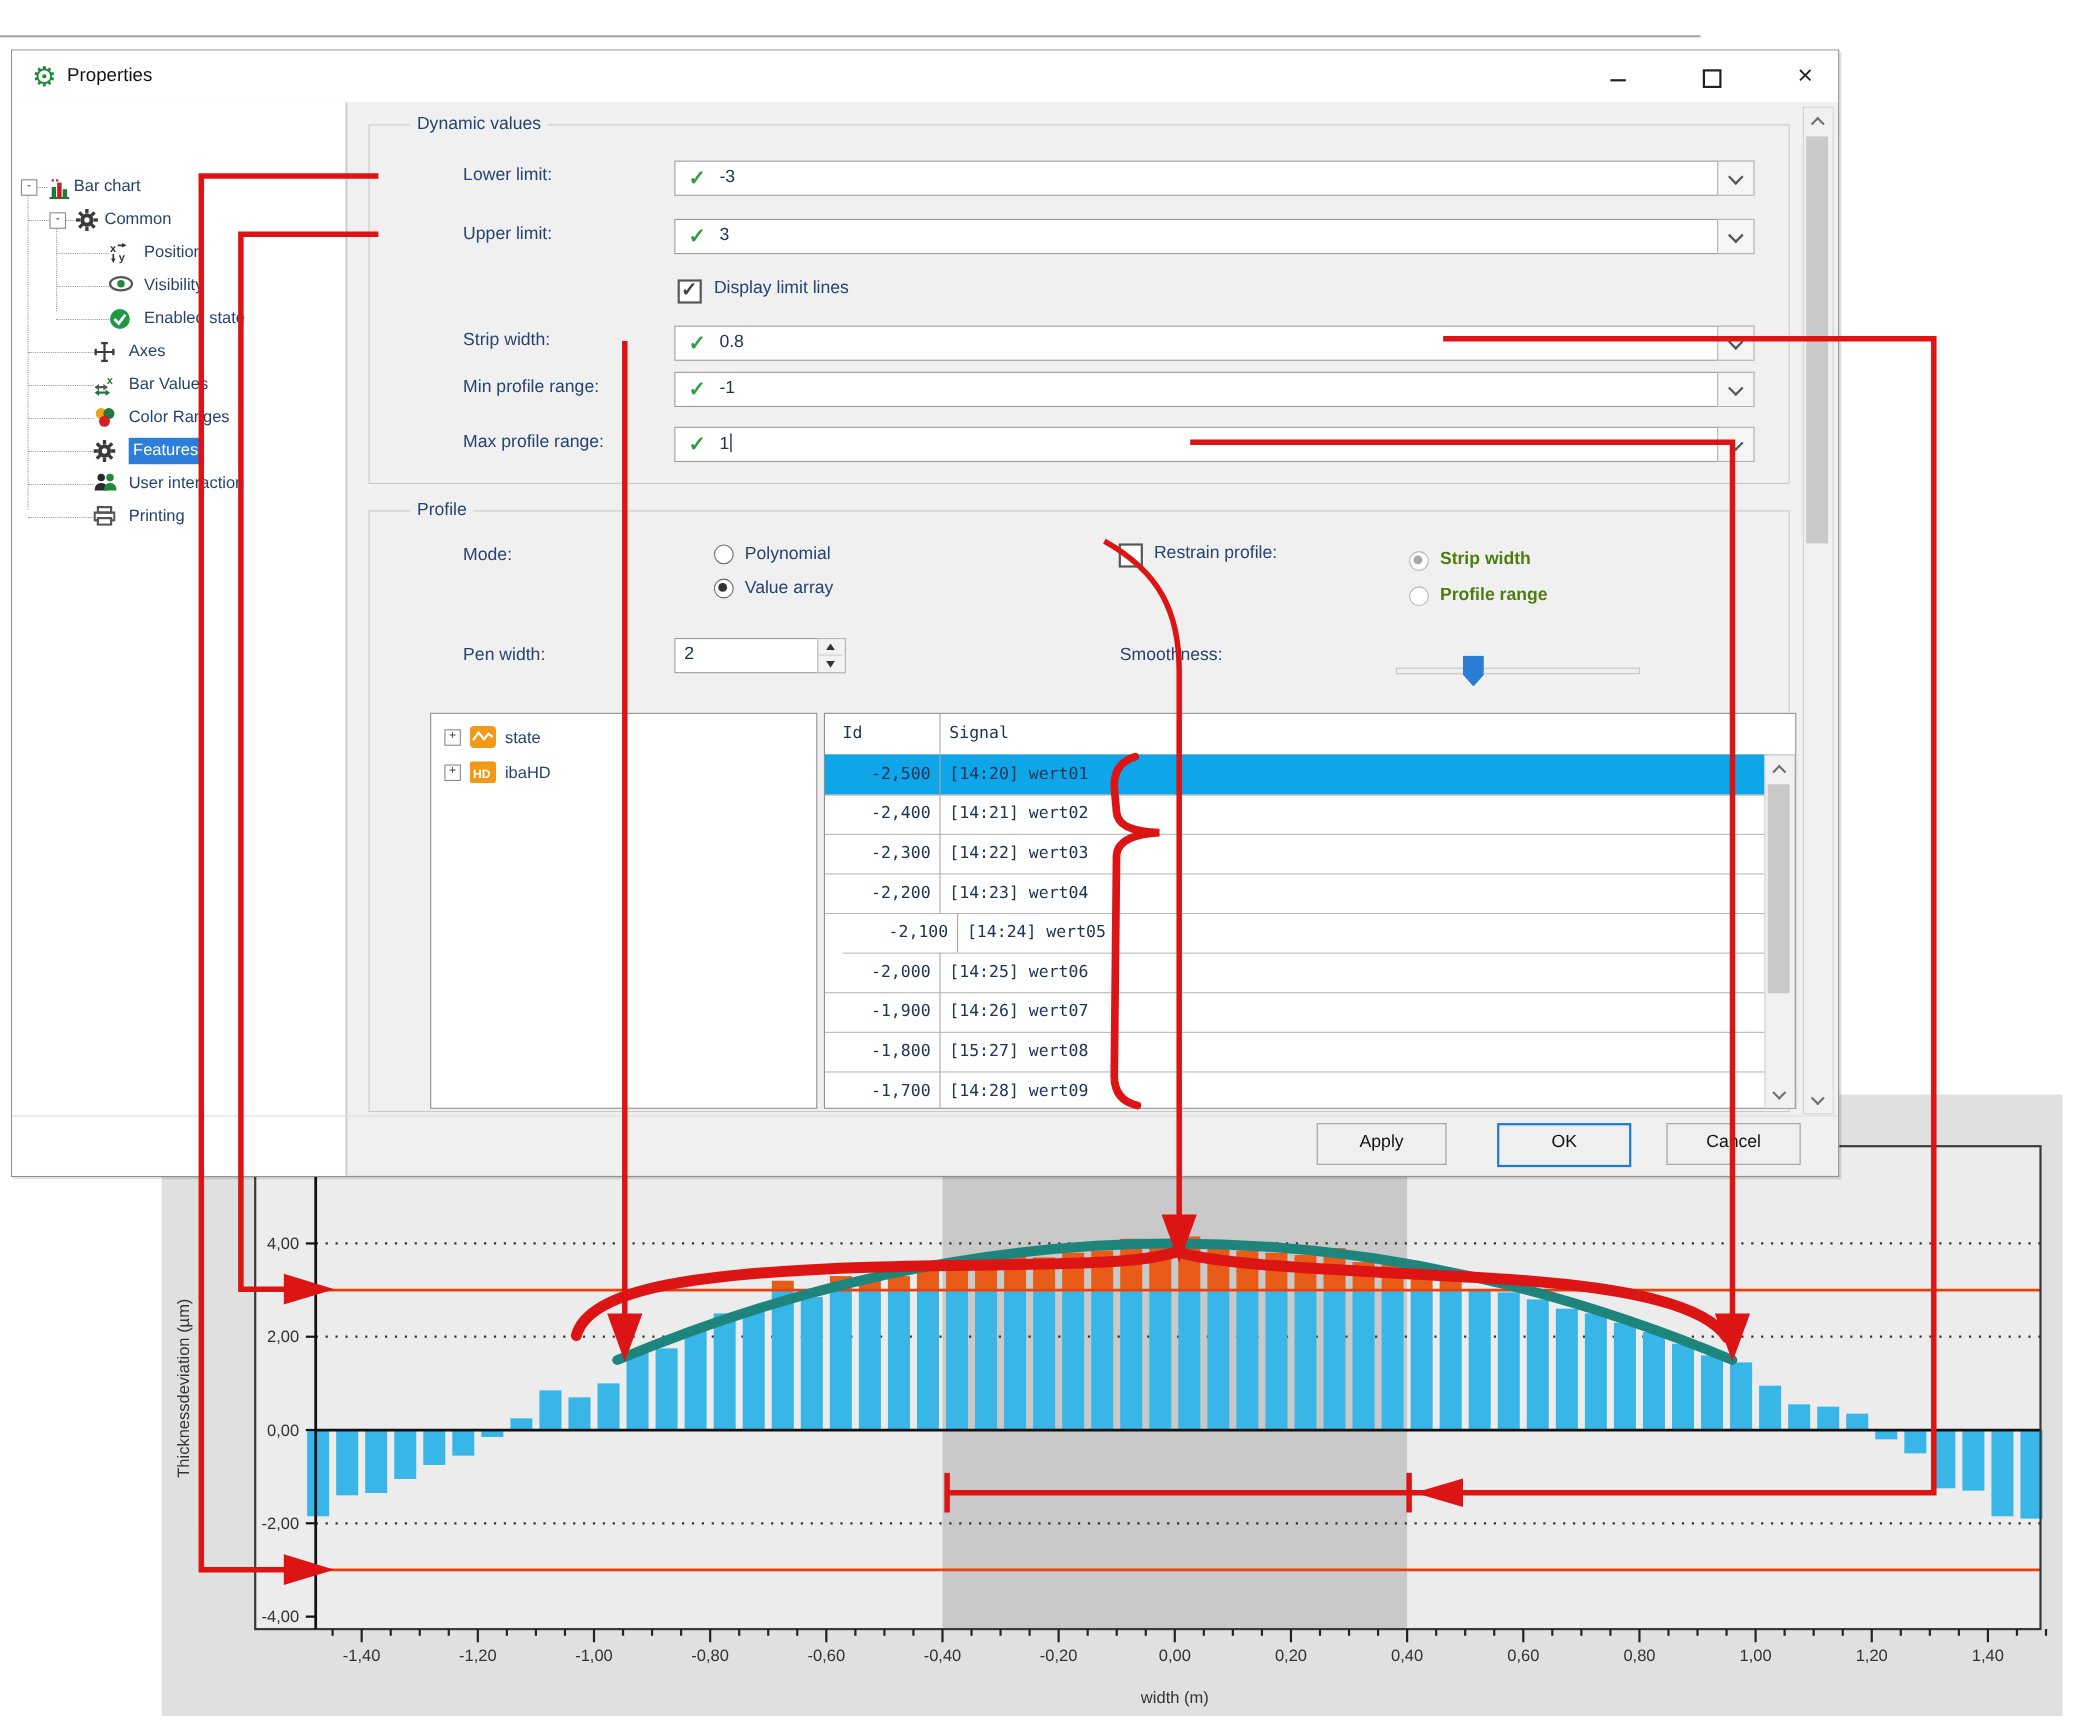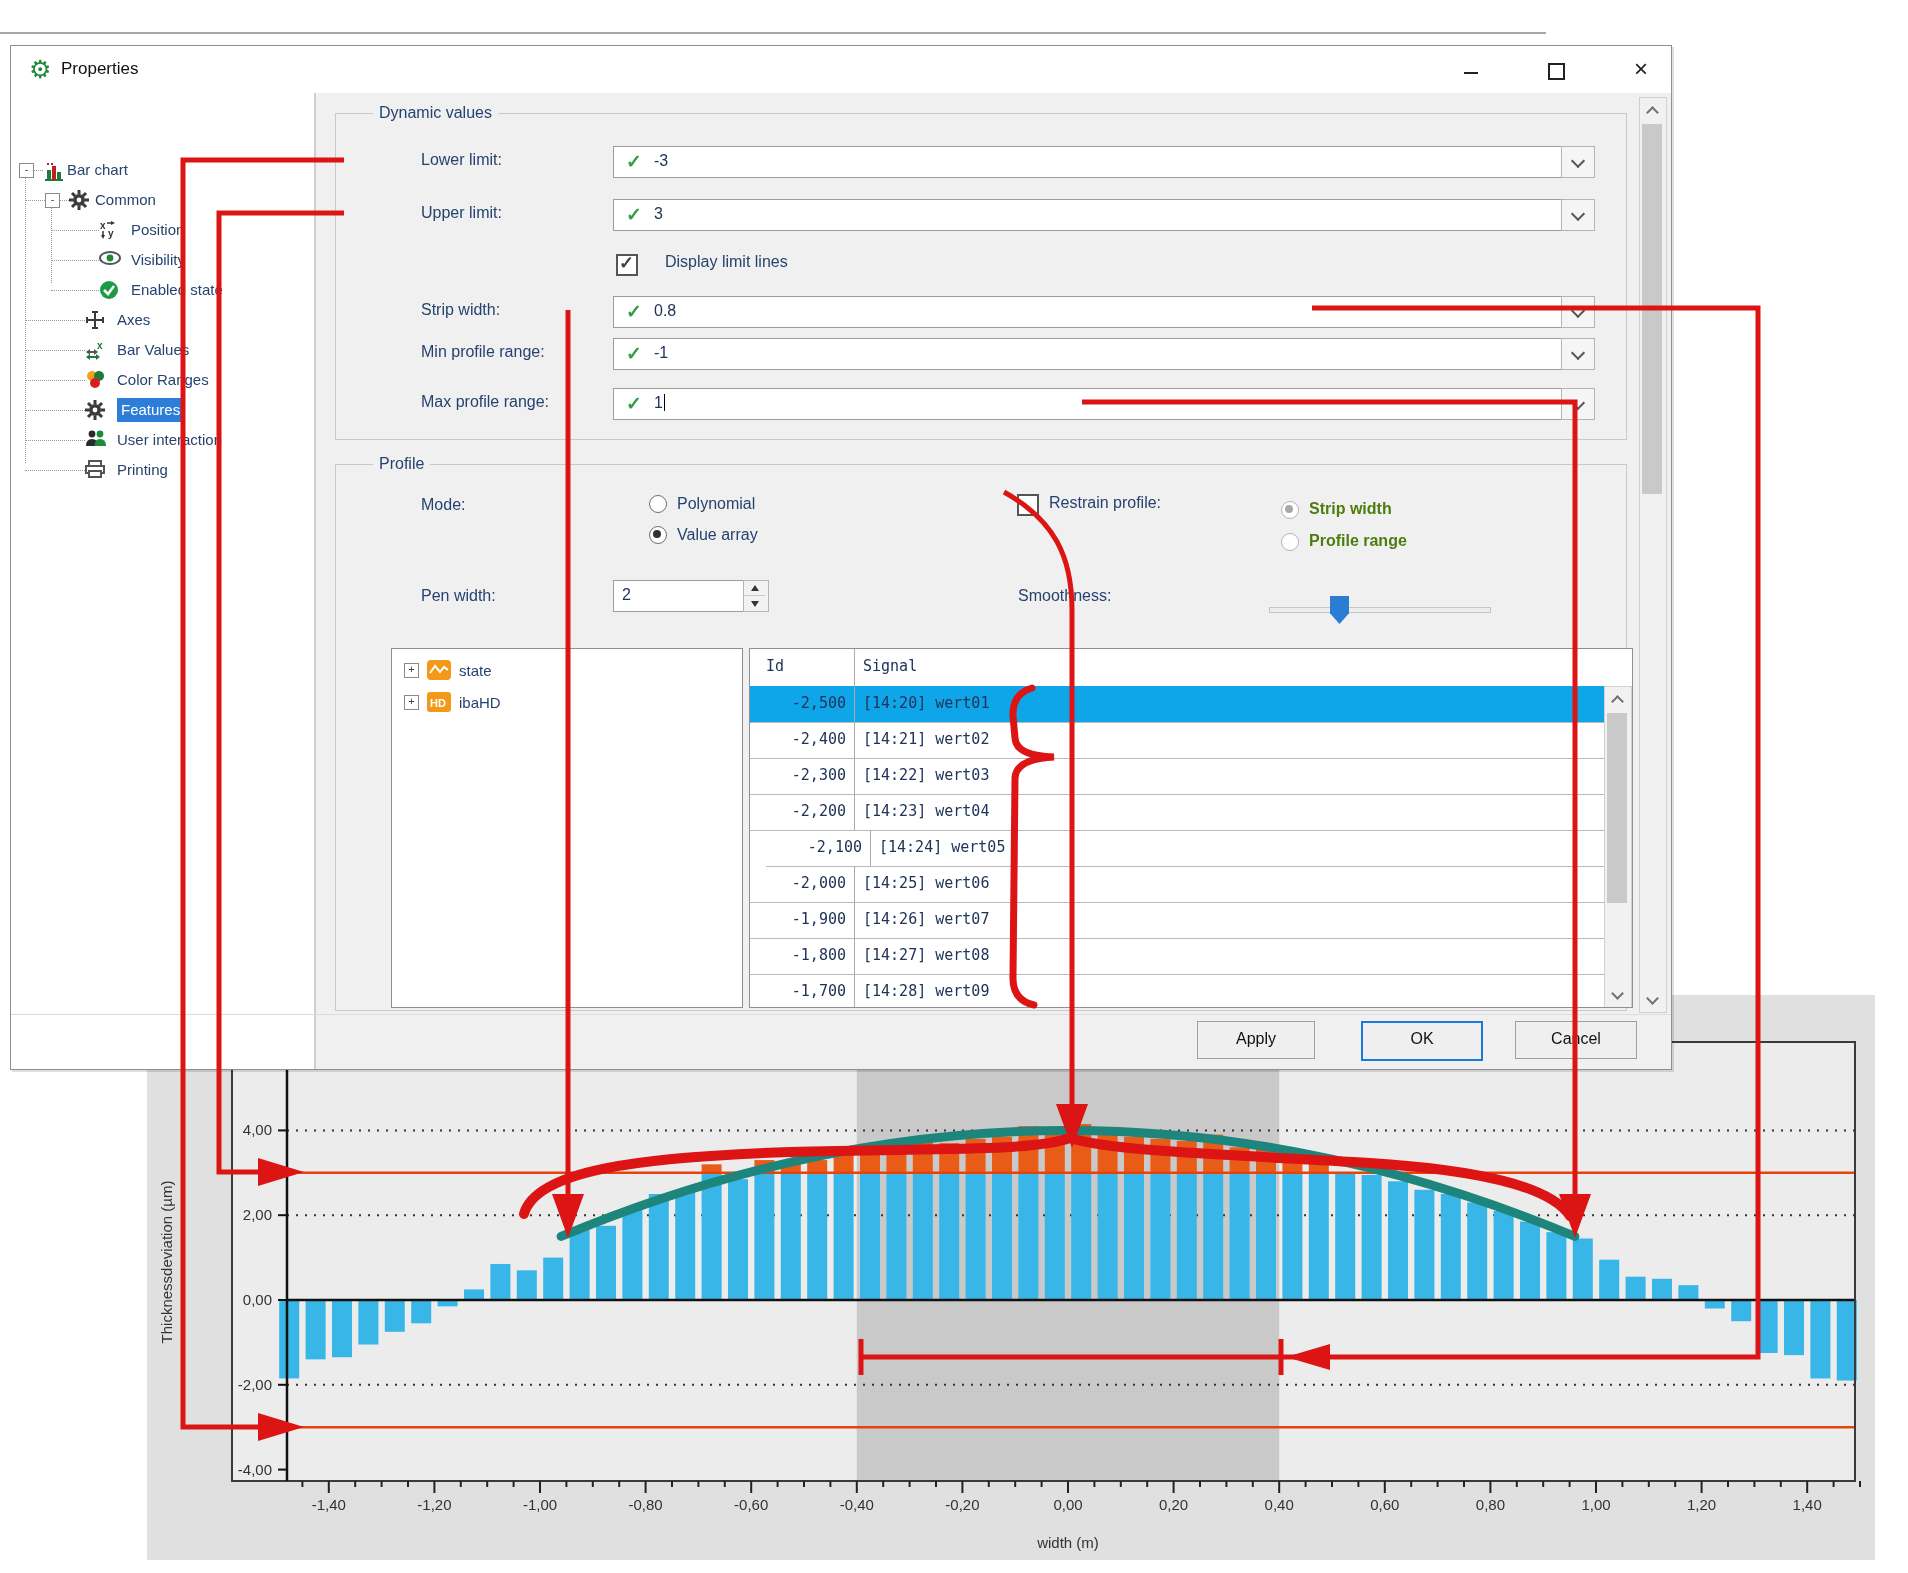--- a/index.html
+++ b/index.html
@@ -429,21 +429,21 @@
       <span class="fcheck">✓</span>
       <span class="fvalue">3</span>
       <span class="dropbtn">
           <i class="chev"></i>
         </span>
     </div>
 
     <span class="checkbox" style="left:605px;top:208px;">
         <span class="mark">✓</span>
       </span>
-    <span class="rowlabel" style="left:638px;top:207px;margin-left:16px;">Display limit lines</span>
+    <span class="rowlabel" style="left:638px;top:207px;">Display limit lines</span>
 
     <span class="rowlabel" style="left:410px;top:255px;">Strip width:</span>
     <div class="field" style="left:602px;top:250px;width:980px;">
       <span class="fcheck">✓</span>
       <span class="fvalue">0.8</span>
       <span class="dropbtn">
           <i class="chev"></i>
         </span>
     </div>
 
@@ -559,21 +559,21 @@
             <span class="cell-sig">[14:25] wert06</span>
           </div>
           <div class="trow" style="top: 253px;">
             <span class="cell-id">-1,900</span>
             <span class="coldiv"></span>
             <span class="cell-sig">[14:26] wert07</span>
           </div>
           <div class="trow" style="top: 289px;">
             <span class="cell-id">-1,800</span>
             <span class="coldiv"></span>
-            <span class="cell-sig">[14:27] wert08</span>
+            <span class="cell-sig">[15:27] wert08</span>
           </div>
           <div class="trow" style="top: 325px;">
             <span class="cell-id">-1,700</span>
             <span class="coldiv"></span>
             <span class="cell-sig">[14:28] wert09</span>
           </div>
         </div>
       <div class="scrollbar" style="left:854px;top:37px;width:26px;height:320px;">
         <span class="sb-btn" style="top:0;">
             <i class="sb-chev" style="top:10px;transform:rotate(-135deg);"></i>

